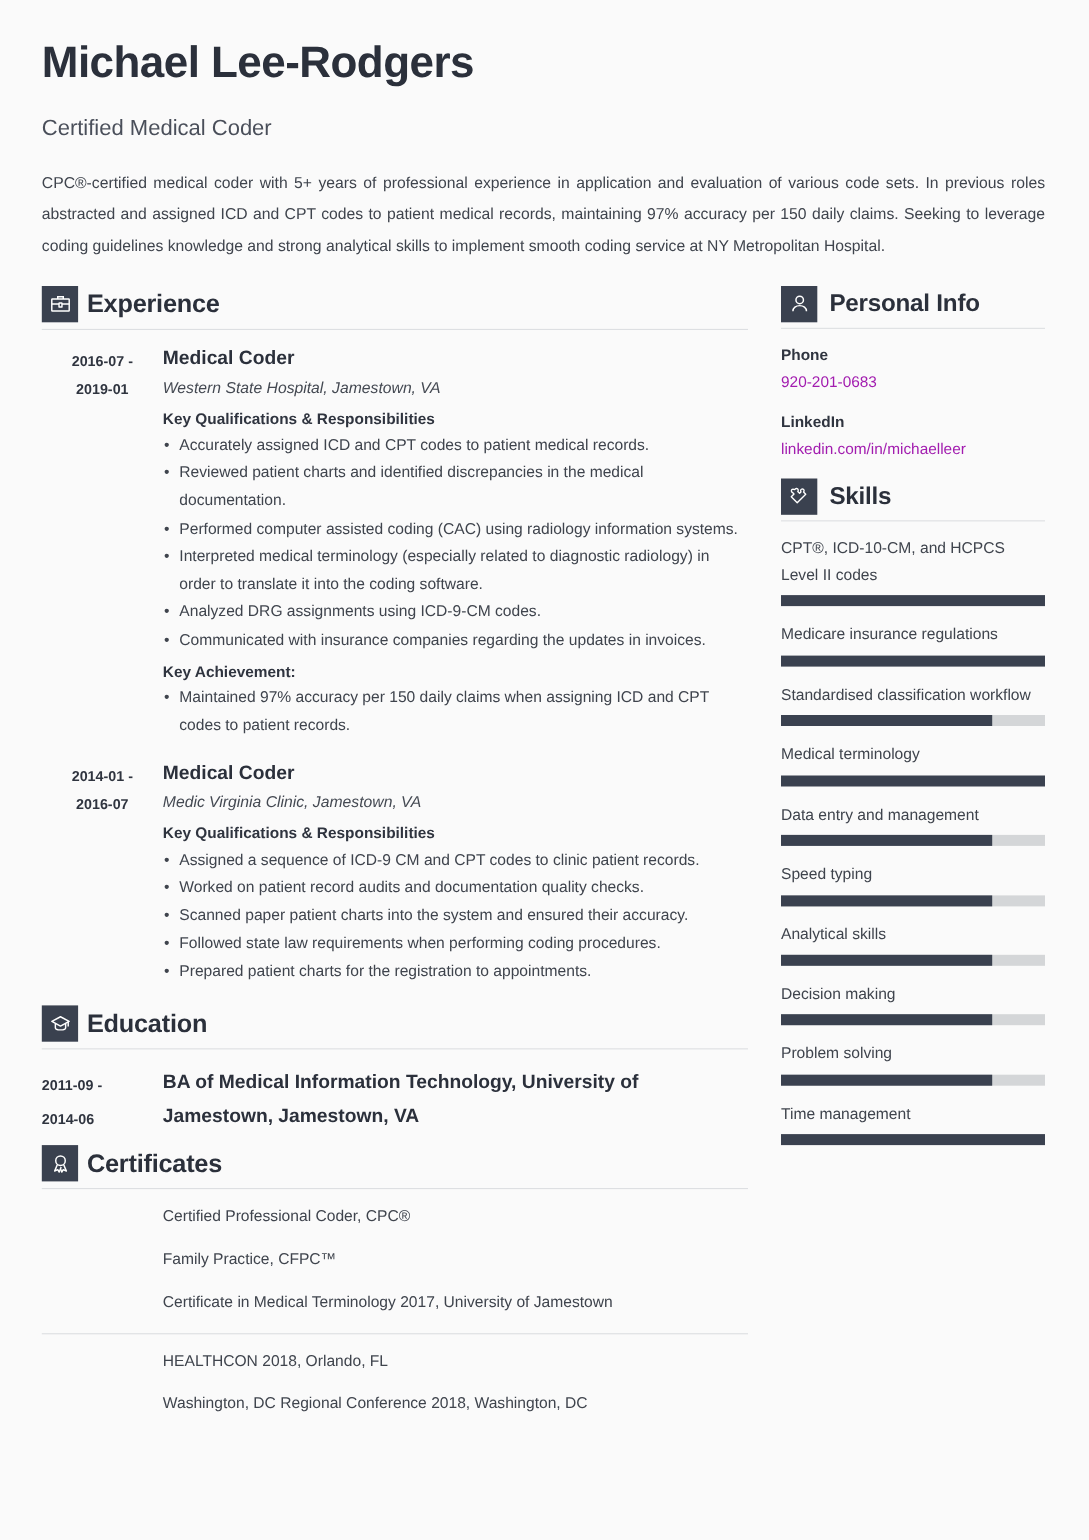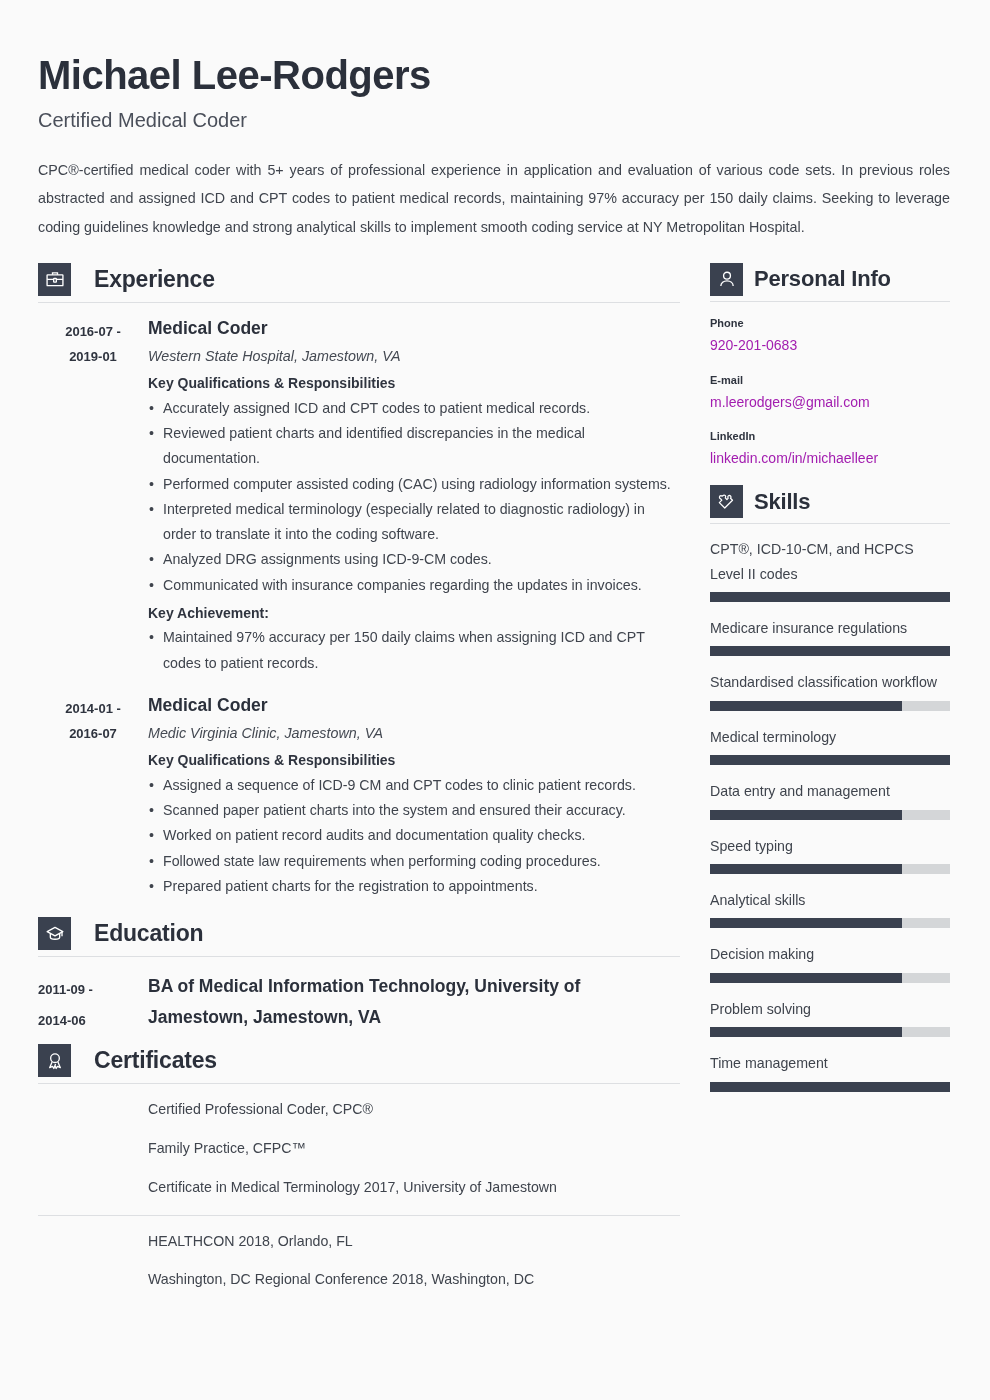--- a/index.html
+++ b/index.html
@@ -9,37 +9,37 @@
     height: 1400px;
     background: #fafafa;
     font-family: "Liberation Sans", sans-serif;
     color: #3c4049;
     -webkit-font-smoothing: antialiased;
   }
 
   .page {
     width: 819px;
     height: 1400px;
-    padding: 52px 40px 0 38px;
+    padding: 34px 40px 0 38px;
     position: relative;
   }
 
   
   .hdr-name {
     font-size: 40px;
     font-weight: bold;
     letter-spacing: -0.5px;
     color: #2b303b;
     line-height: 1.15;
   }
   .hdr-title {
     font-size: 20px;
     font-weight: normal;
     color: #4a4f5a;
-    margin-top: 10px;
+    margin-top: 25px;
     line-height: 1.2;
   }
   .summary {
     margin-top: 24px;
     font-size: 14.3px;
     line-height: 1.98;
     text-align: justify;
     color: #3f444d;
     width: 912px;
   }
@@ -50,21 +50,21 @@
     margin-top: 22px;
     align-items: flex-start;
   }
   .col-left { width: 642px; flex: 0 0 642px; }
   .col-right { width: 240px; flex: 0 0 240px; margin-left: 30px; }
 
   
   .sec-head {
     display: flex;
     align-items: center;
-    gap: 23px;
+    gap: 8px;
     padding-bottom: 6px;
   }
   .sec-icon {
     width: 33px;
     height: 33px;
     background: #3a414f;
     flex: 0 0 33px;
     display: flex;
     align-items: center;
     justify-content: center;
@@ -164,21 +164,21 @@
   .sec-head-r { display: flex; align-items: center; gap: 11px; padding-bottom: 5px; }
   .sec-title-r {
     font-size: 22px;
     font-weight: bold;
     color: #2b303b;
     letter-spacing: -0.2px;
   }
   .sec-rule-r { border-bottom: 1px solid #dddfe2; margin-bottom: 13px; }
 
   .info-label {
-    font-size: 11px;
+    font-size: 14px;
     font-weight: bold;
     color: #2f343f;
     line-height: 1.55;
   }
   .info-value {
     font-size: 14px;
     color: #a21caf;
     line-height: 1.55;
     margin-top: 3px;
     margin-bottom: 15px;
@@ -260,22 +260,22 @@
           <div class="entry-dates">
             <div>2014-01 -</div>
             <div>2016-07</div>
           </div>
           <div class="entry-body">
             <div class="entry-role">Medical Coder</div>
             <div class="entry-org">Medic Virginia Clinic, Jamestown, VA</div>
             <div class="entry-sub">Key Qualifications &amp; Responsibilities</div>
             <ul class="bullets">
               <li>Assigned a sequence of ICD-9 CM and CPT codes to clinic patient records.</li>
+              <li>Worked on patient record audits and documentation quality checks.</li>
               <li>Scanned paper patient charts into the system and ensured their accuracy.</li>
-              <li>Worked on patient record audits and documentation quality checks.</li>
               <li>Followed state law requirements when performing coding procedures.</li>
               <li>Prepared patient charts for the registration to appointments.</li>
             </ul>
           </div>
         </div>
       </div>
 
       <div class="sec-block">
         <div class="sec-head">
           <span class="sec-icon">
@@ -338,24 +338,20 @@
           </span>
           <span class="sec-title-r">Personal Info</span>
         </div>
         <div class="sec-rule-r"></div>
 
         <div>
           <div class="info-label">Phone</div>
           <div class="info-value">920-201-0683</div>
         </div>
         <div>
-          <div class="info-label">E-mail</div>
-          <div class="info-value">m.leerodgers@gmail.com</div>
-        </div>
-        <div>
           <div class="info-label">LinkedIn</div>
           <div class="info-value">linkedin.com/in/michaelleer</div>
         </div>
       </div>
 
       <div>
         <div class="sec-head-r">
           <span class="sec-icon">
             <svg width="20" height="20" viewBox="0 0 24 24" fill="none" stroke="#ffffff" stroke-width="1.5" stroke-linejoin="round">
               <path d="M7.2 4.3a1.9 1.9 0 0 1 3.2 1.5c0 .5-.2.9-.5 1.2l2 2 1.6-1.6c-.3-.3-.5-.8-.5-1.3a1.9 1.9 0 1 1 3.2 1.4l2.4 2.4-9.3 9.3-6.5-6.5 3-3-1.6-1.6a1.9 1.9 0 0 1 .5-3.7c.5 0 1 .2 1.3.5z"></path>

